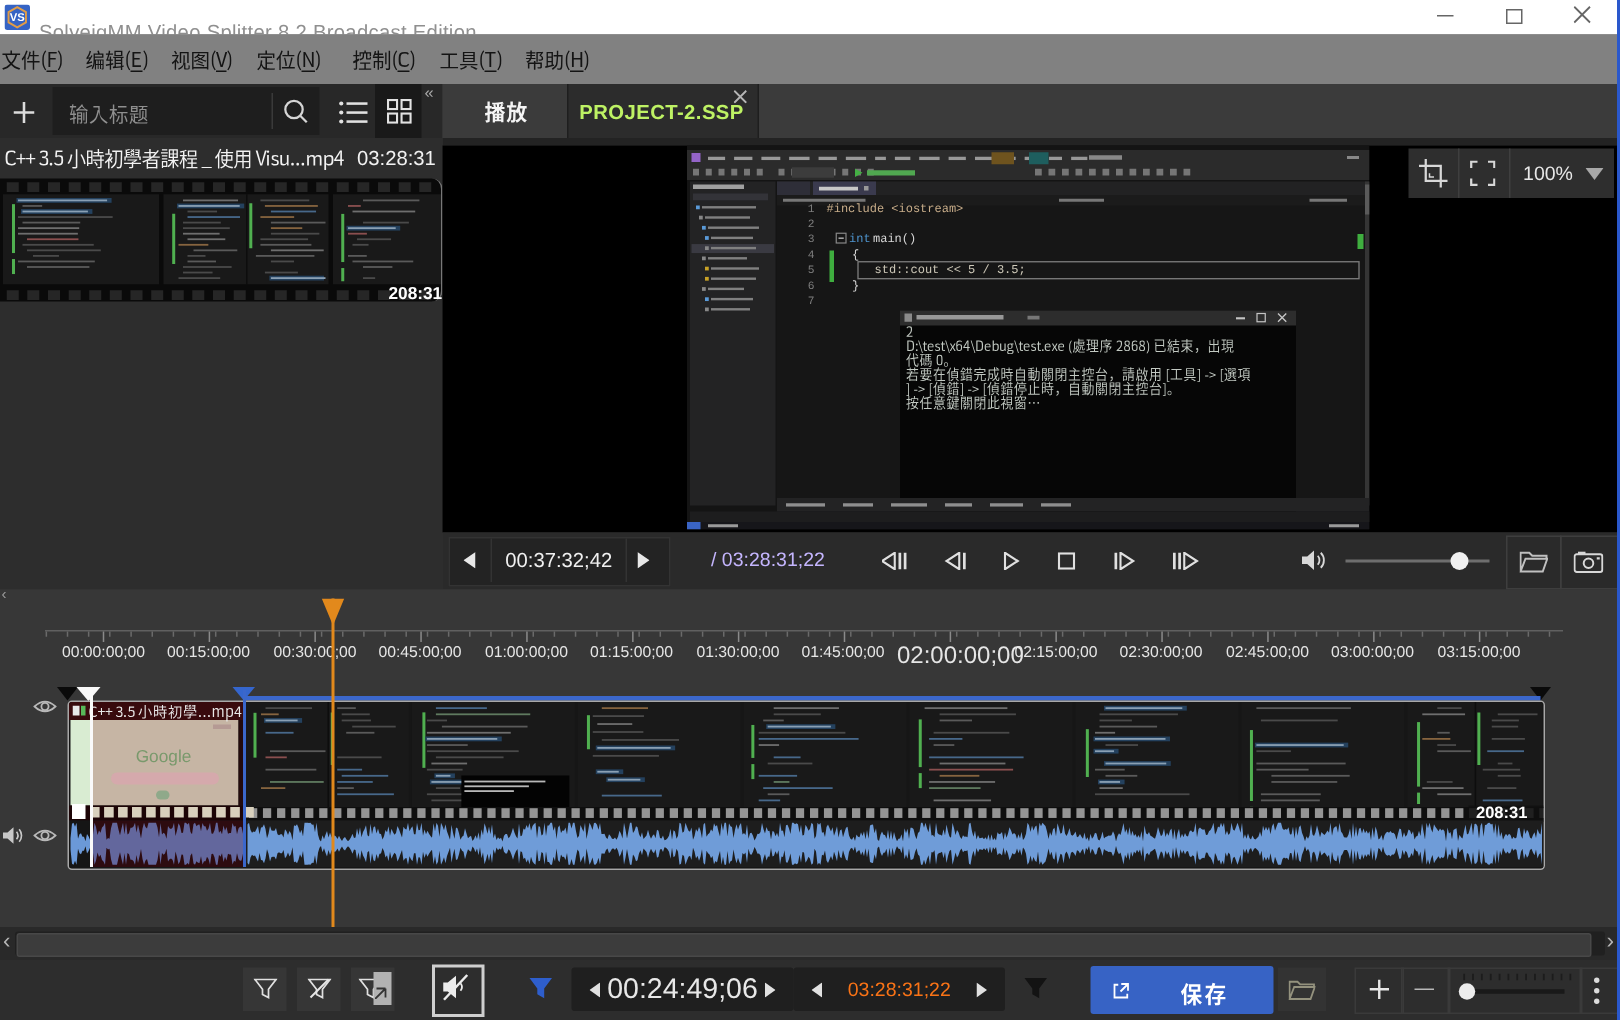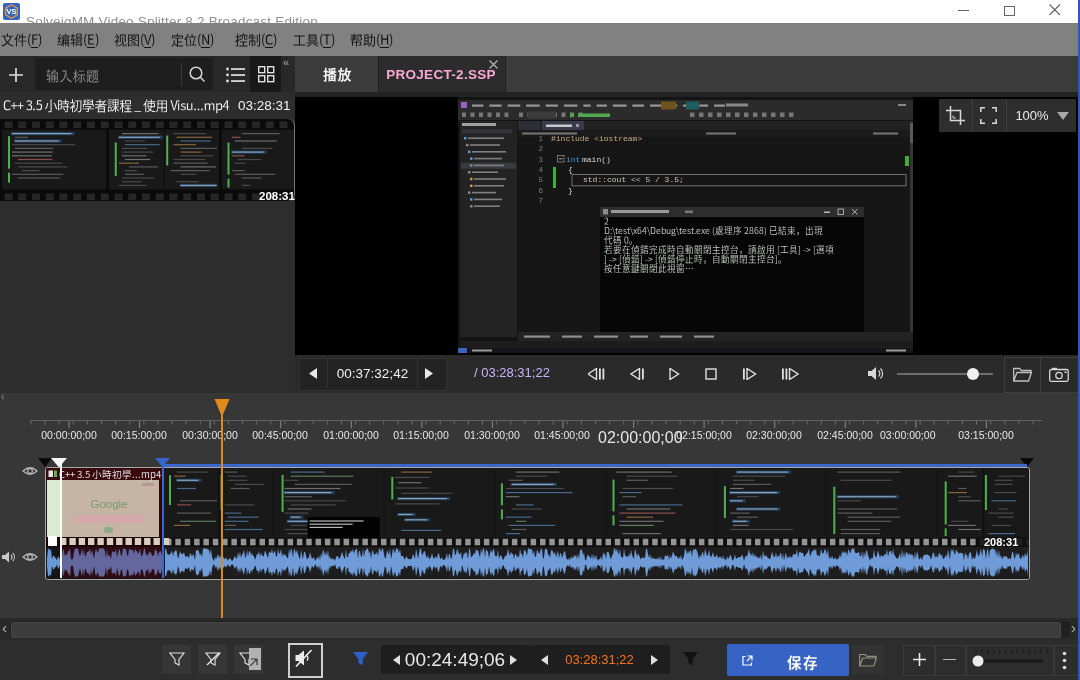--- a/index.html
+++ b/index.html
@@ -74,21 +74,21 @@
 <rect x="0.7" y="0.7" width="6" height="6" fill="none" stroke="#e2e2e2" stroke-width="1.4"></rect>
 <rect x="9.7" y="0.7" width="6" height="6" fill="none" stroke="#e2e2e2" stroke-width="1.4"></rect>
 <rect x="0.7" y="9.7" width="6" height="6" fill="none" stroke="#e2e2e2" stroke-width="1.4"></rect>
 <rect x="9.7" y="9.7" width="6" height="6" fill="none" stroke="#e2e2e2" stroke-width="1.4"></rect>
   </svg>
 <div class="ab" style="left:283px;top:56px;font-size:11px;color:#aaa">«</div>
 <svg style="position:absolute;left:323px;top:64px;overflow:visible" width="31" height="21">
     <path transform="translate(0,15.7)" d="M8.25 -10.11 L8.25 -8.34 L6.97 -8.34 L7.70 -8.61 Q7.59 -8.98 7.46 -9.27 Q7.33 -9.56 7.12 -10.03 L8.25 -10.11 Z M1.98 -12.03 L1.98 -9.00 L0.52 -9.00 L0.52 -7.45 L1.98 -7.45 L1.98 -4.75 Q1.34 -4.55 1.05 -4.45 Q0.75 -4.34 0.27 -4.22 L0.56 -2.50 L1.98 -3.03 L1.98 0.20 Q1.98 0.41 1.95 0.44 Q1.92 0.47 1.75 0.47 Q1.59 0.48 1.34 0.48 Q1.09 0.48 0.58 0.45 Q0.80 0.91 0.88 1.26 Q0.97 1.61 1.02 2.00 Q1.92 2.00 2.23 1.98 Q2.55 1.95 2.97 1.69 Q3.39 1.44 3.45 1.22 Q3.52 1.00 3.52 0.20 L3.52 -3.59 L4.78 -4.05 Q4.95 -3.84 5.03 -3.74 Q5.11 -3.64 5.20 -3.47 L5.50 -3.61 L5.50 1.89 L6.97 1.89 L6.97 1.19 L11.09 1.19 L11.09 1.81 L12.64 1.81 L12.64 -3.61 L12.72 -3.58 Q12.95 -3.95 13.19 -4.27 Q13.42 -4.58 13.75 -4.89 Q12.78 -5.33 12.27 -5.73 Q11.75 -6.12 11.05 -7.00 L13.33 -7.00 L13.33 -8.34 L11.72 -8.34 Q11.98 -8.86 12.12 -9.15 Q12.27 -9.44 12.55 -10.00 L11.09 -10.39 Q10.91 -9.78 10.73 -9.37 Q10.55 -8.95 10.25 -8.34 L9.75 -8.34 L9.75 -10.23 L11.09 -10.39 Q11.73 -10.47 12.02 -10.51 Q12.31 -10.55 12.84 -10.67 L11.98 -11.95 Q10.23 -11.56 8.80 -11.43 Q7.38 -11.30 4.94 -11.17 Q5.08 -10.86 5.17 -10.59 Q5.27 -10.31 5.28 -9.97 L6.73 -10.02 L5.77 -9.72 Q5.95 -9.30 6.05 -9.03 Q6.14 -8.77 6.27 -8.34 L4.88 -8.34 L4.88 -7.00 L7.06 -7.00 Q6.47 -6.20 6.03 -5.84 Q5.59 -5.47 4.69 -5.02 L4.56 -5.78 L3.52 -5.39 L3.52 -7.30 L4.80 -7.30 L4.80 -9.00 L3.52 -9.00 L3.52 -12.00 L1.98 -12.03 Z M8.25 -6.00 L8.25 -4.22 L9.75 -4.22 L9.75 -6.19 Q10.36 -5.36 10.77 -4.97 Q11.17 -4.58 12.00 -4.00 L6.19 -4.00 Q6.97 -4.52 7.33 -4.87 Q7.69 -5.22 8.25 -6.00 Z M8.27 -2.78 L8.27 -2.00 L6.97 -2.00 L6.97 -2.78 L8.27 -2.78 Z M9.66 -2.78 L11.09 -2.78 L11.09 -2.00 L9.66 -2.00 L9.66 -2.78 Z M8.27 -0.83 L8.27 0.00 L6.97 0.00 L6.97 -0.83 L8.27 -0.83 Z M9.66 -0.83 L11.09 -0.83 L11.09 0.00 L9.66 0.00 L9.66 -0.83 Z M22.73 -12.02 Q22.41 -9.42 22.10 -8.31 Q21.80 -7.20 20.77 -5.70 L20.77 -5.84 Q20.78 -6.05 20.78 -6.28 Q20.78 -6.52 20.78 -6.52 L18.02 -6.52 L18.02 -8.00 L21.25 -8.00 L21.25 -9.55 L18.92 -9.55 L18.92 -12.02 L17.25 -12.02 L17.25 -9.55 L15.03 -9.55 L15.03 -8.00 L16.41 -8.00 L16.41 -5.17 Q16.41 -3.20 16.31 -2.09 Q16.22 -0.98 14.70 0.89 Q15.11 1.17 15.38 1.40 Q15.66 1.62 15.94 2.00 Q17.67 0.03 17.84 -1.25 Q18.00 -2.53 18.02 -5.00 L19.19 -5.00 Q19.12 -1.36 19.09 -0.70 Q19.05 -0.03 18.84 0.30 Q18.73 0.48 18.68 0.51 Q18.62 0.53 18.44 0.52 Q18.22 0.52 18.02 0.52 Q17.83 0.52 17.38 0.48 Q17.61 0.91 17.69 1.23 Q17.77 1.56 17.81 2.00 Q18.41 2.02 18.68 2.02 Q18.95 2.02 19.31 1.95 Q19.72 1.88 19.86 1.80 Q20.00 1.73 20.27 1.33 Q20.61 0.86 20.65 0.05 Q20.69 -0.75 20.75 -5.00 Q21.16 -4.69 21.41 -4.47 Q21.67 -4.25 21.91 -4.00 Q22.11 -4.30 22.21 -4.45 Q22.31 -4.61 22.48 -4.97 Q22.78 -3.86 22.95 -3.35 Q23.12 -2.84 23.56 -1.94 Q22.81 -0.84 22.31 -0.42 Q21.81 0.00 20.52 0.62 Q20.81 0.97 21.05 1.35 Q21.30 1.73 21.44 2.09 Q22.69 1.47 23.19 1.07 Q23.69 0.67 24.47 -0.34 Q25.17 0.66 25.59 1.04 Q26.02 1.42 27.09 1.98 Q27.34 1.53 27.61 1.20 Q27.88 0.88 28.27 0.53 Q27.11 -0.03 26.65 -0.45 Q26.19 -0.88 25.47 -1.94 Q26.25 -3.45 26.49 -4.36 Q26.73 -5.27 27.06 -7.44 L28.11 -7.44 L28.11 -9.00 L23.98 -9.00 Q24.19 -9.88 24.27 -10.33 Q24.34 -10.78 24.47 -11.70 L22.73 -12.02 Z M23.53 -7.44 L25.39 -7.44 Q25.19 -6.00 25.05 -5.42 Q24.91 -4.84 24.50 -3.78 Q24.06 -4.86 23.90 -5.42 Q23.73 -5.98 23.50 -7.31 L23.53 -7.44 Z" fill="#f5f5f5"></path>
   </svg>
 <div style="position:absolute;left:378px;top:56px;width:126px;height:36px;background:#2c2c2c;border-left:1px solid #1e1e1e;border-right:1px solid #1e1e1e;"></div>
-<div class="ab" style="left:378px;top:56px;width:126px;height:36px;line-height:37px;text-align:center;font-size:13.5px;font-weight:bold;color:#f9a8d4;letter-spacing:0.3px">PROJECT-2.SSP</div>
+<div class="ab" style="left:378px;top:56px;width:126px;height:36px;line-height:37px;text-align:center;font-size:13.5px;font-weight:bold;color:#bef264;letter-spacing:0.3px">PROJECT-2.SSP</div>
 <svg class="ab" style="left:489px;top:60px" width="9" height="9">
     <path d="M0.5 0.5 L8.5 8.5 M8.5 0.5 L0.5 8.5" stroke="#b5b5b5" stroke-width="1.2"></path>
   </svg>
 <div style="position:absolute;left:295px;top:92px;width:785px;height:5px;background:#232323;"></div>
 <div style="position:absolute;left:0px;top:92px;width:295px;height:301px;background:#2d2d2d;"></div>
 <svg style="position:absolute;left:3px;top:96px;overflow:visible" width="227" height="19">
     <path transform="translate(0,14.3)" d="M4.81 0.00 Q6.03 0.00 6.49 -0.24 Q6.95 -0.48 7.70 -1.34 L7.05 -2.12 Q6.44 -1.44 6.10 -1.23 Q5.77 -1.03 4.88 -1.03 Q3.08 -1.03 2.52 -1.80 Q1.95 -2.56 1.95 -5.03 Q1.95 -7.45 2.55 -8.20 Q3.14 -8.95 4.91 -8.95 Q5.72 -8.95 6.02 -8.77 Q6.33 -8.58 6.83 -8.03 L7.47 -8.83 Q6.94 -9.44 6.48 -9.72 Q6.03 -10.00 4.89 -10.00 Q2.52 -10.00 1.62 -9.06 Q0.73 -8.12 0.73 -4.98 Q0.73 -1.83 1.60 -0.91 Q2.47 0.00 4.81 0.00 Z M10.53 -1.31 L11.47 -1.31 L11.47 -4.12 L14.07 -4.12 L14.07 -5.00 L11.47 -5.00 L11.47 -7.80 L10.53 -7.80 L10.53 -5.00 L7.93 -5.00 L7.93 -4.12 L10.53 -4.12 L10.53 -1.31 Z M16.98 -1.31 L17.92 -1.31 L17.92 -4.12 L20.52 -4.12 L20.52 -5.00 L17.92 -5.00 L17.92 -7.80 L16.98 -7.80 L16.98 -5.00 L14.38 -5.00 L14.38 -4.12 L16.98 -4.12 L16.98 -1.31 Z M26.16 0.00 Q27.83 0.00 28.50 -0.50 Q29.18 -1.00 29.18 -2.86 Q29.18 -4.30 28.74 -4.74 Q28.30 -5.19 27.19 -5.45 L27.19 -5.52 Q28.19 -5.86 28.53 -6.23 Q28.86 -6.61 28.86 -7.70 Q28.86 -9.14 28.28 -9.57 Q27.71 -10.00 26.13 -10.00 Q25.05 -10.00 24.63 -9.76 Q24.21 -9.52 23.50 -8.89 L24.14 -8.17 Q24.68 -8.69 25.00 -8.87 Q25.33 -9.05 26.08 -9.05 Q27.07 -9.05 27.37 -8.77 Q27.68 -8.48 27.68 -7.61 Q27.68 -6.64 27.35 -6.27 Q27.02 -5.89 25.07 -5.89 L25.07 -5.00 Q27.25 -5.00 27.62 -4.59 Q27.99 -4.17 27.99 -2.91 Q27.99 -1.70 27.60 -1.34 Q27.21 -0.97 26.08 -0.97 Q25.02 -0.97 24.67 -1.25 Q24.32 -1.53 23.77 -2.16 L23.16 -1.33 Q23.78 -0.61 24.25 -0.30 Q24.71 0.00 26.16 0.00 Z M31.02 0.00 Q31.48 0.00 31.67 -0.17 Q31.86 -0.34 31.86 -0.88 Q31.86 -1.41 31.67 -1.59 Q31.48 -1.77 31.02 -1.77 Q30.55 -1.77 30.36 -1.59 Q30.17 -1.41 30.17 -0.88 Q30.17 -0.34 30.36 -0.17 Q30.55 0.00 31.02 0.00 Z M36.04 0.00 Q37.62 0.00 38.37 -0.59 Q39.12 -1.19 39.12 -3.55 Q39.12 -5.95 38.48 -6.41 Q37.84 -6.88 36.29 -6.88 Q35.73 -6.88 35.52 -6.80 Q35.31 -6.73 34.89 -6.50 L35.12 -9.00 L38.65 -9.00 L38.65 -10.00 L34.11 -10.00 L33.79 -5.81 L34.42 -5.36 Q34.97 -5.77 35.16 -5.88 Q35.36 -6.00 35.98 -6.00 Q37.15 -6.00 37.54 -5.54 Q37.93 -5.08 37.93 -3.52 Q37.93 -1.94 37.49 -1.45 Q37.04 -0.97 35.93 -0.97 Q34.84 -0.97 34.50 -1.26 Q34.15 -1.55 33.62 -2.16 L33.04 -1.28 Q33.68 -0.61 34.13 -0.30 Q34.58 0.00 36.04 0.00 Z M47.54 -10.73 L47.54 0.64 Q47.54 0.92 47.48 0.96 Q47.43 1.00 47.18 1.02 Q46.91 1.03 46.45 1.04 Q45.99 1.05 45.05 1.00 Q45.21 1.28 45.30 1.51 Q45.38 1.73 45.44 2.00 Q46.65 2.02 47.05 2.01 Q47.44 2.00 47.91 1.83 Q48.38 1.67 48.48 1.52 Q48.57 1.38 48.57 0.64 L48.57 -10.73 L47.54 -10.73 Z M50.62 -7.11 Q51.73 -5.08 52.24 -3.75 Q52.76 -2.42 53.05 -0.73 L54.08 -1.20 Q53.76 -2.91 53.21 -4.21 Q52.66 -5.52 51.54 -7.50 L50.62 -7.11 Z M44.18 -7.39 Q43.87 -5.50 43.51 -4.27 Q43.15 -3.05 42.01 -1.55 Q42.27 -1.42 42.48 -1.29 Q42.69 -1.16 42.91 -0.98 Q44.07 -2.55 44.45 -3.83 Q44.83 -5.11 45.26 -7.20 L44.18 -7.39 Z M59.74 -2.19 Q60.39 -1.48 60.74 -0.96 Q61.08 -0.44 61.36 0.34 L62.19 -0.28 Q61.89 -1.06 61.53 -1.52 Q61.16 -1.97 60.50 -2.66 L59.74 -2.19 Z M62.13 -11.00 L62.13 -9.00 L59.43 -9.00 L59.43 -8.14 L62.13 -8.14 L62.13 -6.86 L58.89 -6.86 L58.89 -6.00 L63.82 -6.00 L63.82 -4.00 L58.96 -4.00 L58.96 -3.14 L63.82 -3.14 L63.82 0.70 Q63.82 0.94 63.78 0.97 Q63.75 1.00 63.53 1.00 Q63.33 1.02 62.97 1.02 Q62.61 1.02 61.83 0.98 Q61.97 1.27 62.04 1.45 Q62.11 1.64 62.14 1.91 Q63.19 1.91 63.50 1.90 Q63.82 1.89 64.24 1.73 Q64.63 1.59 64.69 1.46 Q64.75 1.33 64.75 0.72 L64.75 -3.14 L66.25 -3.14 L66.25 -4.00 L64.75 -4.00 L64.75 -6.00 L66.38 -6.00 L66.38 -6.86 L63.07 -6.86 L63.07 -8.14 L65.85 -8.14 L65.85 -9.00 L63.07 -9.00 L63.07 -11.00 L62.13 -11.00 Z M57.77 -5.00 L57.77 -1.86 L55.91 -1.86 L55.91 -5.00 L57.77 -5.00 Z M57.77 -5.86 L55.91 -5.86 L55.91 -9.11 L57.77 -9.11 L57.77 -5.86 Z M55.02 -10.00 L55.02 0.31 L55.91 0.31 L55.91 -1.00 L58.68 -1.00 L58.68 -10.00 L55.02 -10.00 Z M71.80 -9.91 L71.80 -9.00 L73.97 -9.00 Q73.91 -5.11 73.79 -2.93 Q73.67 -0.75 70.84 1.36 Q71.09 1.53 71.26 1.69 Q71.42 1.84 71.59 2.06 Q74.55 -0.17 74.70 -2.47 Q74.84 -4.77 74.94 -9.00 L77.55 -9.00 Q77.41 -2.23 77.33 -1.01 Q77.25 0.22 76.84 0.75 Q76.72 0.95 76.66 0.98 Q76.59 1.00 76.34 1.00 Q76.06 1.00 75.73 1.00 Q75.39 1.00 74.63 0.92 Q74.80 1.22 74.86 1.43 Q74.92 1.64 74.92 1.92 Q75.63 1.97 75.98 1.98 Q76.33 1.98 76.77 1.92 Q77.19 1.88 77.33 1.81 Q77.47 1.75 77.75 1.36 Q78.23 0.67 78.30 -0.59 Q78.38 -1.84 78.52 -9.36 Q78.53 -9.50 78.53 -9.70 Q78.53 -9.91 78.53 -9.91 L71.80 -9.91 Z M71.58 -5.89 Q71.36 -5.44 71.15 -5.11 Q70.94 -4.78 70.61 -4.30 L70.13 -4.83 Q70.81 -5.48 71.09 -6.04 Q71.38 -6.59 71.80 -7.67 L71.25 -8.19 L71.08 -8.00 L70.00 -8.00 L70.00 -11.02 L69.05 -11.02 L69.05 -8.00 L67.19 -8.00 L67.19 -7.12 L70.61 -7.12 Q69.75 -5.20 69.00 -4.24 Q68.25 -3.28 66.83 -2.22 Q66.98 -2.03 67.13 -1.79 Q67.27 -1.55 67.36 -1.30 Q67.92 -1.77 68.21 -2.06 Q68.50 -2.36 69.05 -3.02 L69.05 2.06 L70.00 2.06 L70.00 -3.52 Q70.53 -2.86 70.85 -2.44 Q71.17 -2.02 71.45 -1.56 L72.03 -2.36 L71.05 -3.47 Q71.39 -3.88 71.60 -4.14 Q71.81 -4.41 72.22 -4.91 L71.58 -5.89 Z M84.87 -2.47 L84.87 -1.80 L79.73 -1.80 L79.73 -1.00 L84.87 -1.00 L84.87 0.75 Q84.87 0.94 84.84 0.97 Q84.81 1.00 84.61 1.00 Q84.40 1.00 84.04 1.01 Q83.67 1.02 82.90 1.00 Q83.03 1.22 83.09 1.39 Q83.15 1.56 83.20 1.81 Q84.25 1.81 84.57 1.81 Q84.89 1.81 85.29 1.69 Q85.70 1.56 85.75 1.44 Q85.81 1.31 85.81 0.78 L85.81 -1.00 L90.97 -1.00 L90.97 -1.80 L85.81 -1.80 L85.81 -1.94 Q86.83 -2.34 87.38 -2.64 Q87.93 -2.94 88.72 -3.56 L88.15 -4.06 L87.93 -4.00 L82.00 -4.00 L82.00 -3.27 L86.98 -3.27 Q86.53 -2.98 86.25 -2.84 Q85.98 -2.70 85.47 -2.47 L84.87 -2.47 Z M87.09 -7.64 L87.09 -7.00 L88.98 -7.00 L88.90 -6.00 L81.83 -6.00 L81.78 -7.00 L83.62 -7.00 L83.62 -7.64 L81.75 -7.64 L81.70 -8.33 L83.56 -8.33 L83.56 -9.00 L81.65 -9.00 L81.62 -9.81 Q82.28 -10.00 82.68 -10.11 Q83.08 -10.22 83.67 -10.48 L83.17 -10.97 Q82.70 -10.83 82.35 -10.72 Q82.00 -10.61 81.36 -10.42 L80.67 -10.59 L80.92 -6.00 L79.90 -6.00 L79.90 -3.27 L80.83 -3.27 L80.83 -5.25 L89.87 -5.25 L89.87 -3.66 L90.84 -3.66 L90.84 -6.00 L89.83 -6.00 Q89.93 -7.42 90.00 -8.25 Q90.06 -9.08 90.12 -10.66 L87.11 -10.66 L87.11 -10.00 L89.17 -10.00 L89.14 -9.00 L87.17 -9.00 L87.17 -8.33 L89.08 -8.33 L89.03 -7.64 L87.09 -7.64 Z M84.03 -10.48 Q84.29 -10.34 84.43 -10.27 Q84.56 -10.19 84.84 -10.00 Q84.47 -9.64 84.26 -9.48 Q84.06 -9.31 83.67 -9.03 Q83.83 -8.91 83.97 -8.79 Q84.11 -8.67 84.22 -8.55 Q84.61 -8.75 84.81 -8.89 Q85.01 -9.03 85.39 -9.45 Q85.68 -9.14 85.82 -9.01 Q85.95 -8.88 86.14 -8.70 L86.62 -9.23 Q86.45 -9.50 86.32 -9.64 Q86.18 -9.78 85.90 -10.05 Q86.17 -10.28 86.29 -10.42 Q86.42 -10.56 86.61 -10.78 L85.95 -10.95 Q85.78 -10.78 85.68 -10.70 Q85.59 -10.61 85.36 -10.42 Q85.08 -10.58 84.93 -10.66 Q84.78 -10.73 84.50 -10.84 L84.03 -10.48 Z M84.12 -8.00 Q84.37 -7.88 84.50 -7.79 Q84.64 -7.70 84.90 -7.53 Q84.53 -7.27 84.33 -7.14 Q84.12 -7.02 83.68 -6.73 Q83.87 -6.59 84.00 -6.43 Q84.14 -6.27 84.26 -6.08 Q84.65 -6.39 84.86 -6.58 Q85.08 -6.77 85.47 -7.14 Q85.78 -6.86 85.92 -6.70 Q86.06 -6.55 86.25 -6.27 L86.76 -6.91 Q86.58 -7.12 86.43 -7.23 Q86.29 -7.34 85.98 -7.56 Q86.28 -7.83 86.40 -7.97 Q86.53 -8.11 86.75 -8.39 L86.06 -8.59 Q85.89 -8.36 85.78 -8.25 Q85.67 -8.14 85.43 -7.94 Q85.15 -8.11 85.01 -8.19 Q84.87 -8.27 84.61 -8.41 L84.12 -8.00 Z M102.10 -10.38 Q101.67 -9.69 101.42 -9.34 Q101.17 -9.00 100.63 -8.47 L100.63 -9.00 L97.45 -9.00 L97.45 -11.00 L96.49 -11.00 L96.49 -9.00 L93.21 -9.00 L93.21 -8.14 L96.49 -8.14 L96.49 -6.00 L92.09 -6.00 L92.09 -5.12 L97.10 -5.12 Q95.48 -4.23 94.57 -3.83 Q93.67 -3.42 91.81 -2.75 Q91.99 -2.52 92.14 -2.30 Q92.29 -2.08 92.42 -1.84 Q93.21 -2.19 93.61 -2.38 Q94.01 -2.56 94.78 -2.98 L94.78 2.14 L95.73 2.14 L95.73 1.84 L100.95 1.84 L100.95 2.11 L101.93 2.11 L101.93 -4.00 L96.62 -4.00 Q97.32 -4.34 97.67 -4.53 Q98.01 -4.72 98.68 -5.12 L103.51 -5.12 L103.51 -6.00 L99.81 -6.00 Q100.96 -7.27 101.49 -7.91 Q102.03 -8.55 102.93 -9.84 L102.10 -10.38 Z M97.45 -6.00 L97.45 -8.14 L100.32 -8.14 Q99.71 -7.38 99.38 -7.02 Q99.06 -6.66 98.35 -6.00 L97.45 -6.00 Z M95.73 -1.00 L100.95 -1.00 L100.95 1.00 L95.73 1.00 L95.73 -1.00 Z M95.73 -1.77 L95.73 -3.17 L100.95 -3.17 L100.95 -1.77 L95.73 -1.77 Z M104.91 -6.75 L104.91 -6.00 L108.54 -6.00 L108.54 -6.75 L104.91 -6.75 Z M104.96 -10.77 L104.96 -10.00 L108.51 -10.00 L108.51 -10.77 L104.96 -10.77 Z M104.91 -4.77 L104.91 -4.00 L108.54 -4.00 L108.54 -4.77 L104.91 -4.77 Z M104.33 -8.80 L104.33 -8.00 L108.87 -8.00 L108.87 -8.80 L104.33 -8.80 Z M109.52 -10.78 L109.52 -5.00 L112.05 -5.00 L112.05 -3.84 L109.04 -3.84 L109.04 -3.00 L111.58 -3.00 Q110.88 -1.61 110.30 -0.93 Q109.73 -0.25 108.62 0.44 Q108.82 0.62 108.97 0.82 Q109.12 1.02 109.27 1.27 Q110.29 0.53 110.80 -0.10 Q111.32 -0.73 112.05 -2.12 L112.05 1.91 L112.98 1.91 L112.98 -2.23 Q113.69 -0.91 114.19 -0.25 Q114.69 0.41 115.60 1.17 Q115.74 0.91 115.90 0.72 Q116.05 0.53 116.27 0.33 Q115.27 -0.36 114.72 -1.02 Q114.16 -1.69 113.48 -3.00 L115.96 -3.00 L115.96 -3.84 L112.98 -3.84 L112.98 -5.00 L115.57 -5.00 L115.57 -10.78 L109.52 -10.78 Z M110.38 -7.22 L112.08 -7.22 L112.08 -5.77 L110.38 -5.77 L110.38 -7.22 Z M112.93 -7.22 L114.68 -7.22 L114.68 -5.77 L112.93 -5.77 L112.93 -7.22 Z M110.38 -10.00 L112.08 -10.00 L112.08 -8.00 L110.38 -8.00 L110.38 -10.00 Z M112.93 -10.00 L114.68 -10.00 L114.68 -8.00 L112.93 -8.00 L112.93 -10.00 Z M104.90 -3.00 L104.90 1.72 L105.71 1.72 L105.71 1.00 L108.55 1.00 L108.55 -3.00 L104.90 -3.00 Z M105.71 -2.19 L107.73 -2.19 L107.73 0.22 L105.71 0.22 L105.71 -2.19 Z M123.10 -9.16 L126.97 -9.16 L126.97 -6.83 L123.10 -6.83 L123.10 -9.16 Z M122.21 -10.00 L122.21 -6.00 L127.91 -6.00 L127.91 -10.00 L122.21 -10.00 Z M122.03 -2.00 L122.03 -1.16 L124.53 -1.16 L124.53 1.00 L121.18 1.00 L121.18 1.86 L128.63 1.86 L128.63 1.00 L125.49 1.00 L125.49 -1.16 L128.05 -1.16 L128.05 -2.00 L125.49 -2.00 L125.49 -4.00 L128.33 -4.00 L128.33 -4.84 L121.74 -4.84 L121.74 -4.00 L124.53 -4.00 L124.53 -2.00 L122.03 -2.00 Z M120.91 -10.50 Q119.97 -9.92 119.12 -9.73 Q118.27 -9.55 116.85 -9.30 Q116.96 -9.09 117.02 -8.94 Q117.08 -8.78 117.13 -8.58 Q117.72 -8.66 118.04 -8.71 Q118.36 -8.77 119.00 -8.89 L119.00 -7.00 L116.93 -7.00 L116.93 -6.09 L118.88 -6.09 Q118.36 -4.55 117.93 -3.55 Q117.49 -2.55 116.64 -1.52 Q116.82 -1.28 116.93 -1.05 Q117.05 -0.83 117.14 -0.48 Q117.80 -1.42 118.14 -2.16 Q118.49 -2.91 119.00 -4.44 L119.00 2.09 L119.96 2.09 L119.96 -4.28 Q120.39 -3.67 120.64 -3.23 Q120.89 -2.78 121.11 -2.33 L121.69 -3.30 Q121.44 -3.67 120.89 -4.29 Q120.33 -4.91 119.96 -5.25 L119.96 -6.09 L121.55 -6.09 L121.55 -7.00 L119.96 -7.00 L119.96 -9.44 Q120.55 -9.59 120.83 -9.69 Q121.11 -9.78 121.58 -10.00 L120.91 -10.50 Z M131.36 1.78 L138.17 1.78 L138.17 1.00 L131.36 1.00 L131.36 1.78 Z M147.76 -11.00 L147.76 -9.00 L144.21 -9.00 L144.21 -8.11 L147.76 -8.11 L147.76 -7.00 L144.57 -7.00 L144.57 -3.17 L147.69 -3.17 Q147.60 -2.41 147.51 -2.04 Q147.41 -1.67 147.01 -1.02 Q146.33 -1.53 146.05 -1.84 Q145.77 -2.16 145.38 -2.89 L144.57 -2.59 Q145.05 -1.70 145.37 -1.32 Q145.68 -0.94 146.43 -0.31 Q145.83 0.28 145.40 0.52 Q144.97 0.77 143.72 1.12 Q143.93 1.34 144.07 1.55 Q144.21 1.75 144.32 1.98 Q145.65 1.55 146.11 1.26 Q146.57 0.97 147.22 0.28 Q148.52 1.14 149.33 1.41 Q150.13 1.69 151.96 1.97 Q152.08 1.67 152.21 1.47 Q152.33 1.27 152.54 1.02 Q150.69 0.80 149.89 0.55 Q149.08 0.31 147.79 -0.47 Q148.30 -1.30 148.41 -1.75 Q148.52 -2.20 148.63 -3.17 L151.99 -3.17 L151.99 -7.00 L148.69 -7.00 L148.69 -8.11 L152.41 -8.11 L152.41 -9.00 L148.69 -9.00 L148.69 -11.00 L147.76 -11.00 Z M145.47 -6.19 L147.76 -6.19 L147.76 -4.66 L147.74 -4.00 L145.47 -4.00 L145.47 -6.19 Z M148.69 -6.19 L151.07 -6.19 L151.07 -4.00 L148.68 -4.00 L148.69 -4.66 L148.69 -6.19 Z M143.65 -11.06 Q142.90 -9.12 142.27 -7.93 Q141.65 -6.73 140.37 -5.41 Q140.52 -5.14 140.66 -4.86 Q140.80 -4.58 140.90 -4.33 Q141.38 -4.89 141.62 -5.21 Q141.87 -5.53 142.30 -6.23 L142.30 2.00 L143.22 2.00 L143.22 -7.89 Q143.72 -8.98 143.96 -9.43 Q144.19 -9.88 144.55 -10.78 L143.65 -11.06 Z M154.50 -9.91 L154.50 -4.94 Q154.50 -2.58 154.44 -1.40 Q154.38 -0.22 152.96 1.44 Q153.17 1.56 153.36 1.72 Q153.55 1.88 153.69 2.06 Q154.67 0.98 154.89 0.20 Q155.11 -0.58 155.30 -2.08 L158.52 -2.08 L158.52 1.89 L159.49 1.89 L159.49 -2.08 L162.96 -2.08 L162.96 0.69 Q162.96 0.92 162.91 0.96 Q162.86 1.00 162.60 1.02 Q162.36 1.03 161.92 1.04 Q161.49 1.05 160.60 1.00 Q160.72 1.27 160.80 1.48 Q160.88 1.69 160.92 1.92 Q162.13 1.94 162.50 1.93 Q162.88 1.92 163.32 1.78 Q163.74 1.62 163.82 1.48 Q163.89 1.33 163.89 0.69 L163.89 -9.91 L154.50 -9.91 Z M155.44 -9.00 L158.52 -9.00 L158.52 -6.91 L155.44 -6.91 L155.44 -9.00 Z M162.96 -9.00 L162.96 -6.91 L159.49 -6.91 L159.49 -9.00 L162.96 -9.00 Z M155.44 -6.00 L158.52 -6.00 L158.52 -3.00 L155.39 -3.00 Q155.44 -3.67 155.44 -4.00 Q155.44 -4.33 155.44 -4.94 L155.44 -6.00 Z M162.96 -6.00 L162.96 -3.00 L159.49 -3.00 L159.49 -6.00 L162.96 -6.00 Z M170.45 0.00 L171.82 0.00 L174.81 -10.00 L173.61 -10.00 L172.09 -4.53 Q171.76 -3.34 171.65 -2.86 Q171.54 -2.38 171.18 -1.20 L171.12 -1.20 Q170.78 -2.38 170.66 -2.86 Q170.54 -3.34 170.22 -4.53 L168.70 -10.00 L167.45 -10.00 L170.45 0.00 Z M175.07 0.00 L176.24 0.00 L176.24 -7.00 L175.07 -7.00 L175.07 0.00 Z M175.67 -8.45 Q176.12 -8.45 176.28 -8.61 Q176.45 -8.77 176.45 -9.23 Q176.45 -9.69 176.28 -9.84 Q176.12 -10.00 175.67 -10.00 Q175.20 -10.00 175.04 -9.84 Q174.88 -9.69 174.88 -9.23 Q174.88 -8.77 175.04 -8.61 Q175.20 -8.45 175.67 -8.45 Z M180.33 0.00 Q181.97 0.00 182.42 -0.46 Q182.87 -0.92 182.87 -1.98 Q182.87 -3.23 182.31 -3.43 Q181.76 -3.62 180.74 -3.98 Q179.96 -4.27 179.61 -4.38 Q179.26 -4.50 179.26 -5.12 Q179.26 -5.64 179.46 -5.86 Q179.66 -6.08 180.54 -6.08 Q181.16 -6.08 181.40 -5.95 Q181.65 -5.83 182.12 -5.50 L182.68 -6.20 Q182.16 -6.64 181.77 -6.82 Q181.38 -7.00 180.54 -7.00 Q179.01 -7.00 178.57 -6.56 Q178.13 -6.12 178.13 -5.08 Q178.13 -3.95 178.65 -3.73 Q179.18 -3.52 180.16 -3.17 Q180.93 -2.91 181.33 -2.75 Q181.74 -2.59 181.74 -1.92 Q181.74 -1.36 181.52 -1.13 Q181.30 -0.91 180.38 -0.91 Q179.54 -0.91 179.23 -1.06 Q178.93 -1.22 178.32 -1.69 L177.76 -0.95 Q178.41 -0.41 178.88 -0.20 Q179.35 0.00 180.33 0.00 Z M186.00 0.00 Q186.96 0.00 187.30 -0.24 Q187.64 -0.48 188.30 -1.23 L188.33 -1.23 L188.42 0.00 L189.39 0.00 L189.39 -7.00 L188.24 -7.00 L188.24 -2.16 Q187.57 -1.36 187.32 -1.18 Q187.07 -1.00 186.35 -1.00 Q185.42 -1.00 185.24 -1.27 Q185.05 -1.55 185.05 -2.81 L185.05 -7.00 L183.86 -7.00 L183.86 -2.67 Q183.86 -0.92 184.20 -0.46 Q184.53 0.00 186.00 0.00 Z M192.02 0.00 Q192.48 0.00 192.67 -0.17 Q192.86 -0.34 192.86 -0.88 Q192.86 -1.41 192.67 -1.59 Q192.48 -1.77 192.02 -1.77 Q191.55 -1.77 191.36 -1.59 Q191.17 -1.41 191.17 -0.88 Q191.17 -0.34 191.36 -0.17 Q191.55 0.00 192.02 0.00 Z M195.47 0.00 Q195.93 0.00 196.12 -0.17 Q196.31 -0.34 196.31 -0.88 Q196.31 -1.41 196.12 -1.59 Q195.93 -1.77 195.47 -1.77 Q195.00 -1.77 194.81 -1.59 Q194.62 -1.41 194.62 -0.88 Q194.62 -0.34 194.81 -0.17 Q195.00 0.00 195.47 0.00 Z M198.92 0.00 Q199.38 0.00 199.57 -0.17 Q199.76 -0.34 199.76 -0.88 Q199.76 -1.41 199.57 -1.59 Q199.38 -1.77 198.92 -1.77 Q198.45 -1.77 198.26 -1.59 Q198.07 -1.41 198.07 -0.88 Q198.07 -0.34 198.26 -0.17 Q198.45 0.00 198.92 0.00 Z M201.77 0.00 L202.94 0.00 L202.94 -4.92 Q203.57 -5.62 203.87 -5.80 Q204.16 -5.97 204.69 -5.97 Q205.57 -5.97 205.77 -5.70 Q205.97 -5.42 205.97 -4.16 L205.97 0.00 L207.15 0.00 L207.15 -4.92 Q207.80 -5.62 208.08 -5.80 Q208.37 -5.97 208.90 -5.97 Q209.79 -5.97 209.99 -5.70 Q210.19 -5.42 210.19 -4.16 L210.19 0.00 L211.37 0.00 L211.37 -4.30 Q211.37 -6.03 211.02 -6.52 Q210.68 -7.00 209.26 -7.00 Q208.40 -7.00 208.04 -6.72 Q207.68 -6.44 206.96 -5.67 Q206.68 -6.48 206.40 -6.74 Q206.12 -7.00 205.04 -7.00 Q204.21 -7.00 203.85 -6.73 Q203.49 -6.47 202.87 -5.81 L202.85 -5.81 L202.72 -7.00 L201.77 -7.00 L201.77 0.00 Z M213.22 3.00 L214.39 3.00 L214.39 0.45 L214.36 -0.80 Q214.99 -0.28 215.32 -0.14 Q215.66 0.00 216.28 0.00 Q217.86 0.00 218.58 -0.67 Q219.30 -1.34 219.30 -3.59 Q219.30 -5.62 218.82 -6.31 Q218.33 -7.00 216.53 -7.00 Q215.72 -7.00 215.33 -6.77 Q214.94 -6.53 214.32 -6.00 L214.30 -6.00 L214.17 -7.00 L213.22 -7.00 L213.22 3.00 Z M216.08 -0.98 Q215.63 -0.98 215.32 -1.07 Q215.02 -1.16 214.39 -1.69 L214.39 -5.11 Q215.07 -5.69 215.36 -5.84 Q215.66 -6.00 216.24 -6.00 Q217.57 -6.00 217.82 -5.52 Q218.08 -5.03 218.08 -3.58 Q218.08 -2.00 217.66 -1.49 Q217.24 -0.98 216.08 -0.98 Z M223.84 0.00 L224.95 0.00 L224.95 -3.00 L226.20 -3.00 L226.20 -3.92 L224.95 -3.92 L224.95 -10.00 L223.66 -10.00 L219.75 -3.77 L219.75 -3.00 L223.84 -3.00 L223.84 0.00 Z M223.84 -3.92 L220.97 -3.92 L223.11 -7.27 Q223.37 -7.75 223.50 -8.00 Q223.62 -8.25 223.86 -8.72 L223.91 -8.72 Q223.89 -8.22 223.87 -7.82 Q223.84 -7.42 223.84 -6.94 L223.84 -3.92 Z" fill="#f2f2f2"></path>
   </svg>
 <div class="ab" style="left:238px;top:98px;font-size:13.5px;color:#f2f2f2">03:28:31</div>
 <div style="position:absolute;left:0px;top:119px;width:294px;height:82px;background:#0a0a0a;border-radius:0 7px 7px 0;border-right:1px solid #777;"></div>
@@ -502,21 +502,21 @@
 <div class="ab" style="left:175px;top:429px;width:70px;text-align:center;font-size:10.5px;color:#e6e6e6">00:30:00;00</div>
 <div class="ab" style="left:245px;top:429px;width:70px;text-align:center;font-size:10.5px;color:#e6e6e6">00:45:00;00</div>
 <div class="ab" style="left:316px;top:429px;width:70px;text-align:center;font-size:10.5px;color:#e6e6e6">01:00:00;00</div>
 <div class="ab" style="left:386px;top:429px;width:70px;text-align:center;font-size:10.5px;color:#e6e6e6">01:15:00;00</div>
 <div class="ab" style="left:457px;top:429px;width:70px;text-align:center;font-size:10.5px;color:#e6e6e6">01:30:00;00</div>
 <div class="ab" style="left:527px;top:429px;width:70px;text-align:center;font-size:10.5px;color:#e6e6e6">01:45:00;00</div>
 <div class="ab" style="left:598px;top:429px;width:70px;text-align:center;font-size:16px;color:#e6e6e6">02:00:00;00</div>
 <div class="ab" style="left:669px;top:429px;width:70px;text-align:center;font-size:10.5px;color:#e6e6e6">02:15:00;00</div>
 <div class="ab" style="left:739px;top:429px;width:70px;text-align:center;font-size:10.5px;color:#e6e6e6">02:30:00;00</div>
 <div class="ab" style="left:810px;top:429px;width:70px;text-align:center;font-size:10.5px;color:#e6e6e6">02:45:00;00</div>
-<div class="ab" style="left:880px;top:429px;width:70px;text-align:left;font-size:10.5px;color:#e6e6e6">03:00:00;00</div>
+<div class="ab" style="left:880px;top:429px;width:70px;text-align:center;font-size:10.5px;color:#e6e6e6">03:00:00;00</div>
 <div class="ab" style="left:951px;top:429px;width:70px;text-align:center;font-size:10.5px;color:#e6e6e6">03:15:00;00</div>
 <svg class="ab" style="left:22px;top:465px" width="16" height="12">
 <path d="M1 6 Q8 -0.5 15 6 Q8 12.5 1 6 Z" fill="none" stroke="#b8b8b8" stroke-width="1.2"></path>
 <circle cx="8" cy="6" r="2.4" fill="none" stroke="#b8b8b8" stroke-width="1.2"></circle>
   </svg>
 <svg class="ab" style="left:2px;top:551px" width="14" height="12">
 <path d="M0 4 H3 L7 0.5 V11.5 L3 8 H0 Z" fill="#c8c8c8"></path>
 <path d="M9 3.5 A 4 4 0 0 1 9 8.5" stroke="#c8c8c8" stroke-width="1.1" fill="none"></path>
 <path d="M10.8 1.8 A 6.5 6.5 0 0 1 10.8 10.2" stroke="#c8c8c8" stroke-width="1.1" fill="none"></path>
   </svg>

